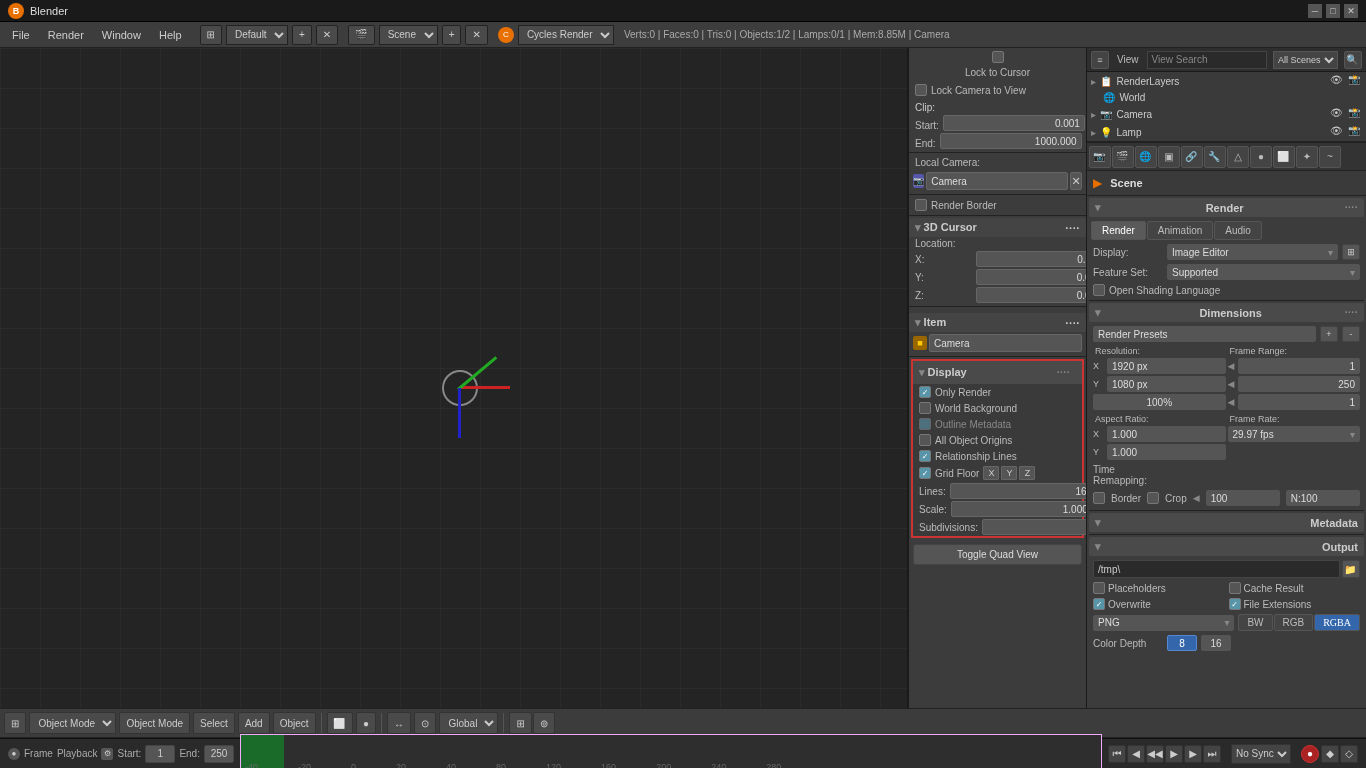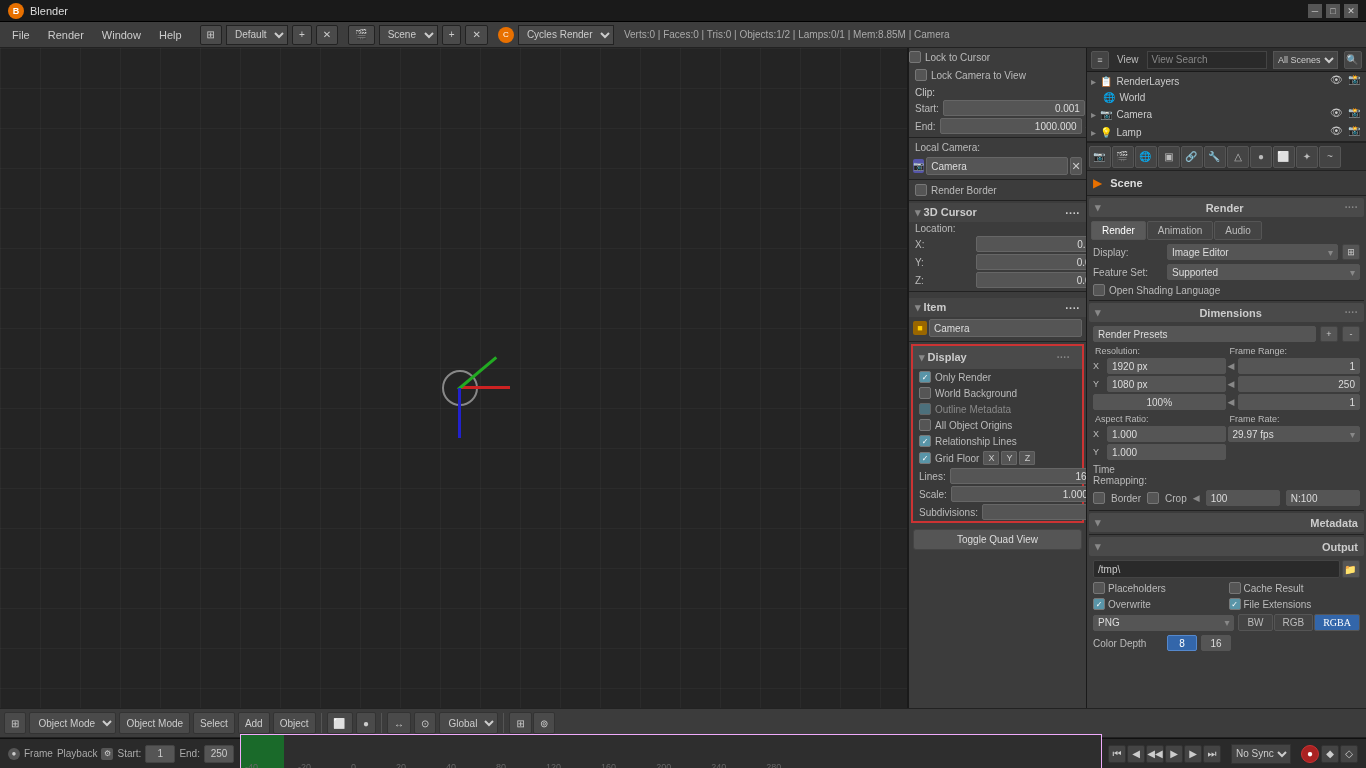--- a/index.html
+++ b/index.html
@@ -327,21 +327,21 @@
     .v-sep {
       width: 1px;
       height: 20px;
       background: #555;
       margin: 0 2px;
     }
 
     
     .clip-row {
       display: flex;
-      align-items: center;
+      align-items: flex-end;
       padding: 1px 6px;
       gap: 4px;
       font-size: 10px;
     }
     .clip-label { width: 35px; color: #bbb; }
     .clip-field {
       flex: 1;
       background: #555;
       border: 1px solid #666;
       color: #ddd;
@@ -672,21 +672,21 @@
       <div style="position:absolute;top:38px;left:40px;width:50px;height:3px;background:#cc2222;transform-origin:0 50%;transform:rotate(0deg);"></div>
 
       <div style="position:absolute;top:40px;left:38px;width:50px;height:3px;background:#22aa22;transform-origin:0 50%;transform:rotate(-40deg);"></div>
 
       <div style="position:absolute;top:40px;left:38px;width:3px;height:50px;background:#2222cc;transform-origin:50% 100%;transform:scaleY(1);"></div>
     </div>
   </div>
 
   <div id="right-panel">
 
-    <div class="panel-row" style="padding:3px 0;">
+    <div class="panel-row" style="padding:3px 0;flex-direction:column;">
       <div class="checkbox-mock"></div>
       <span class="label-text">Lock to Cursor</span>
     </div>
 
     <div class="panel-row" style="padding:3px 6px;">
       <div class="checkbox-mock"></div>
       <span class="label-text">Lock Camera to View</span>
     </div>
 
     <div class="panel-section">

